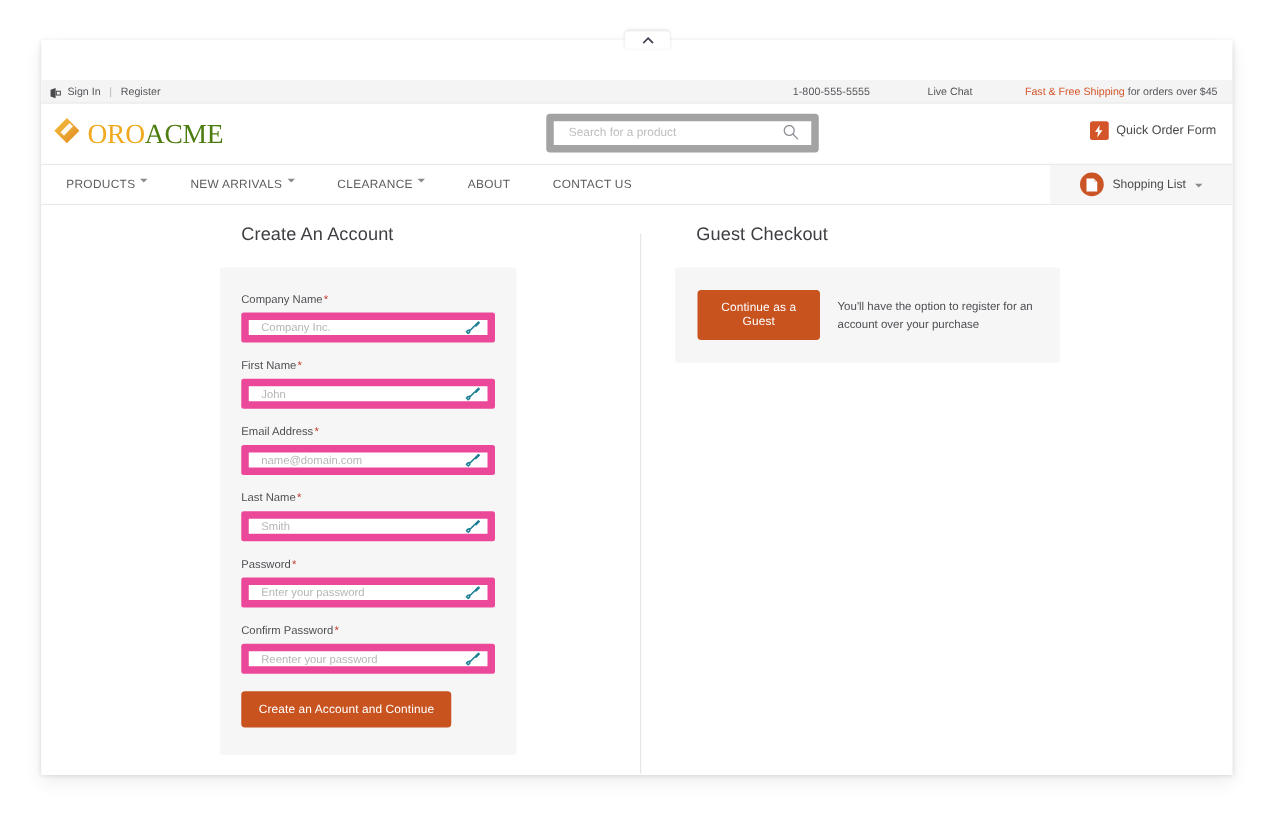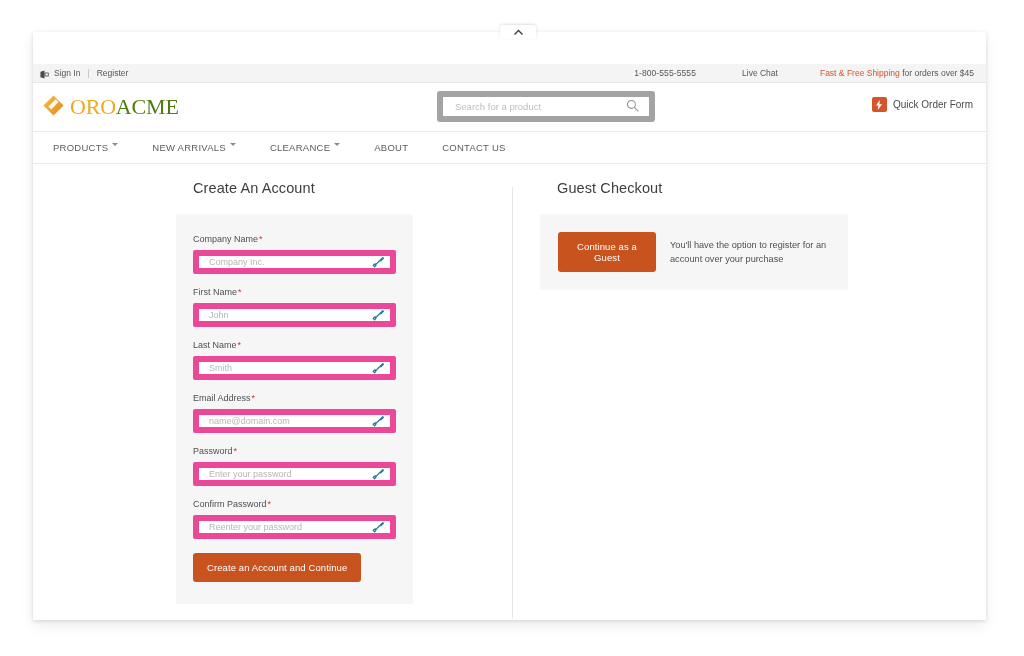--- a/index.html
+++ b/index.html
@@ -444,20 +444,30 @@
         <span>CLEARANCE</span>
         <span class="caret"></span>
       </div>
       <div class="nav-item">
         <span>ABOUT</span>
       </div>
       <div class="nav-item">
         <span>CONTACT US</span>
       </div>
     </div>
+    <div class="shopping-list">
+      <span class="sl-icon">
+        <svg width="11" height="12" viewBox="0 0 11 12">
+          <path d="M1.2 0.8 H7 L9.8 3.5 V11.2 H1.2 Z" fill="#ffffff"></path>
+          <path d="M7 0.8 V3.5 H9.8 Z" fill="#e6d2c8"></path>
+        </svg>
+      </span>
+      <span class="sl-label">Shopping List</span>
+      <span class="caret"></span>
+    </div>
   </div>
 
   <div class="main">
     <div class="divider"></div>
 
     <div class="col-left">
       <h2 class="section-title">Create An Account</h2>
       <div class="panel">
 
         <div class="field">
@@ -478,35 +488,35 @@
             <input type="text" placeholder="John" style="">
             <span class="fill-icon">
               <svg width="12" height="12" viewBox="0 0 12 12">
                   <path d="M10.8 1.6 L8.2 4.2 M8.8 4.8 L11.4 2.2 M8.2 4.2 L8.8 4.8 M7.6 4.8 L4 8.4 M4 8.4 L2.4 8.2 L1.2 9.4 L2.6 10.8 L3.8 9.6 L3.6 8.0" stroke="#1f7f94" stroke-width="1.3" fill="none" stroke-linecap="round" stroke-linejoin="round"></path>
                 </svg>
             </span>
           </div>
         </div>
 
         <div class="field">
-          <label class="field-label"><span>Last Name</span><span class="req">*</span></label>
+          <label class="field-label"><span>Email Address</span><span class="req">*</span></label>
           <div class="input-wrap">
-            <input type="text" placeholder="Smith" style="">
+            <input type="text" placeholder="name@domain.com" style="">
             <span class="fill-icon">
               <svg width="12" height="12" viewBox="0 0 12 12">
                   <path d="M10.8 1.6 L8.2 4.2 M8.8 4.8 L11.4 2.2 M8.2 4.2 L8.8 4.8 M7.6 4.8 L4 8.4 M4 8.4 L2.4 8.2 L1.2 9.4 L2.6 10.8 L3.8 9.6 L3.6 8.0" stroke="#1f7f94" stroke-width="1.3" fill="none" stroke-linecap="round" stroke-linejoin="round"></path>
                 </svg>
             </span>
           </div>
         </div>
 
         <div class="field">
-          <label class="field-label"><span>Email Address</span><span class="req">*</span></label>
+          <label class="field-label"><span>Last Name</span><span class="req">*</span></label>
           <div class="input-wrap">
-            <input type="text" placeholder="name@domain.com" style="">
+            <input type="text" placeholder="Smith" style="">
             <span class="fill-icon">
               <svg width="12" height="12" viewBox="0 0 12 12">
                   <path d="M10.8 1.6 L8.2 4.2 M8.8 4.8 L11.4 2.2 M8.2 4.2 L8.8 4.8 M7.6 4.8 L4 8.4 M4 8.4 L2.4 8.2 L1.2 9.4 L2.6 10.8 L3.8 9.6 L3.6 8.0" stroke="#1f7f94" stroke-width="1.3" fill="none" stroke-linecap="round" stroke-linejoin="round"></path>
                 </svg>
             </span>
           </div>
         </div>
 
         <div class="field">
           <label class="field-label"><span>Password</span><span class="req">*</span></label>

